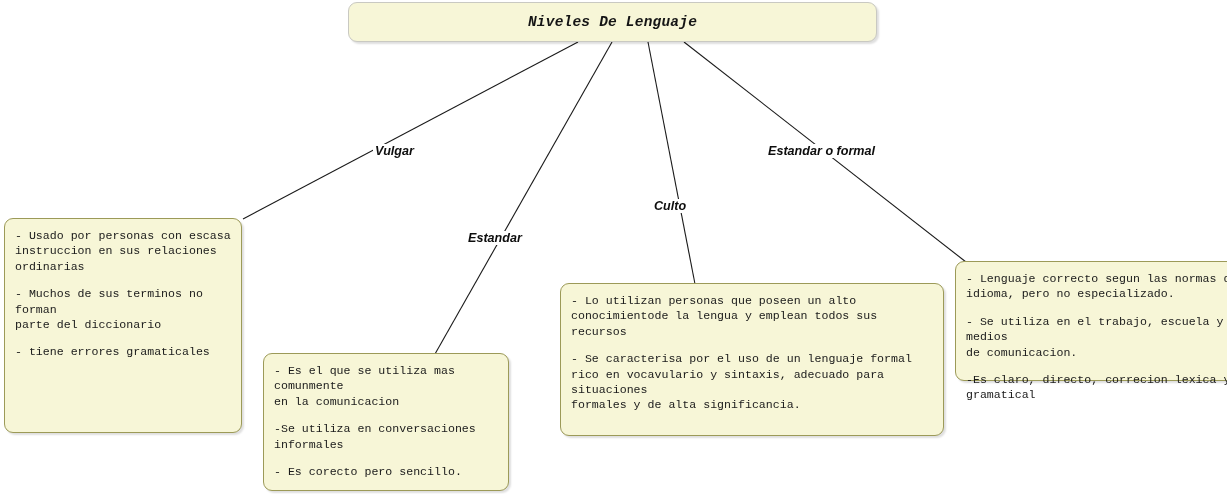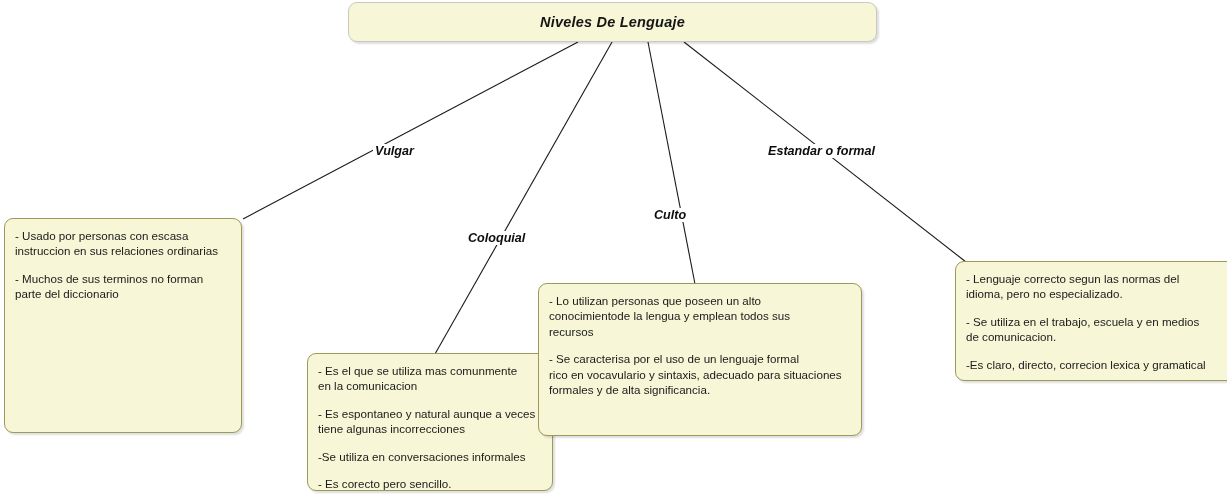--- a/index.html
+++ b/index.html
@@ -23,20 +23,21 @@
     top: 0;
     width: 1227px;
     height: 494px;
   }
   .node {
     position: absolute;
     box-sizing: border-box;
     background: #f7f6d7;
     border-radius: 9px;
     box-shadow: 2px 2px 2px rgba(0,0,0,0.13);
+    font-family: Liberation Mono, monospace;
   }
   .node.root {
     border: 1px solid #c9c9c2;
     display: flex;
     align-items: center;
     justify-content: center;
   }
   .node.leaf {
     border: 1px solid #9c9a58;
   }
@@ -84,47 +85,46 @@
     <line x1="648" y1="42" x2="695" y2="284" stroke="#1a1a1a" stroke-width="1.1"></line>
     <line x1="684" y1="42" x2="966" y2="262" stroke="#1a1a1a" stroke-width="1.1"></line>
   </svg>
 
   <div class="node root" style="left:348px; top:2px; width:529px; height:40px;">
     <span class="root-title">Niveles De Lenguaje</span>
   </div>
 
   <div class="branch-label" style="left:373px; top:144px;">Vulgar</div>
 
-  <div class="branch-label" style="left:466px; top:231px;">Coloquial</div>
+  <div class="branch-label" style="left:466px; top:231px;">Estandar</div>
 
-  <div class="branch-label" style="left:652px; top:208px;">Culto</div>
+  <div class="branch-label" style="left:652px; top:199px;">Culto</div>
 
   <div class="branch-label" style="left:766px; top:144px;">Estandar o formal</div>
 
   <div class="node leaf" style="left:4px; top:218px; width:238px; height:215px;">
     <div class="leaf-body">
       <p>- Usado por personas con escasa
 instruccion en sus relaciones ordinarias</p>
       <p>- Muchos de sus terminos no forman
 parte del diccionario</p>
+      <p>- tiene errores gramaticales</p>
     </div>
   </div>
 
-  <div class="node leaf" style="left:263px; top:353px; width:246px; height:138px;margin-left:44px;">
+  <div class="node leaf" style="left:263px; top:353px; width:246px; height:138px;">
     <div class="leaf-body">
       <p>- Es el que se utiliza mas comunmente
 en la comunicacion</p>
-      <p>- Es espontaneo y natural aunque a veces
-tiene algunas incorrecciones</p>
       <p>-Se utiliza en conversaciones informales</p>
       <p>- Es corecto pero sencillo.</p>
     </div>
   </div>
 
-  <div class="node leaf" style="left:538px; top:283px; width:324px; height:153px;">
+  <div class="node leaf" style="left:560px; top:283px; width:384px; height:153px;">
     <div class="leaf-body">
       <p>- Lo utilizan personas que poseen un alto
 conocimientode la lengua y emplean todos sus
 recursos</p>
       <p>- Se caracterisa por el uso de un lenguaje formal
 rico en vocavulario y sintaxis, adecuado para situaciones
 formales y de alta significancia.</p>
     </div>
   </div>
 

